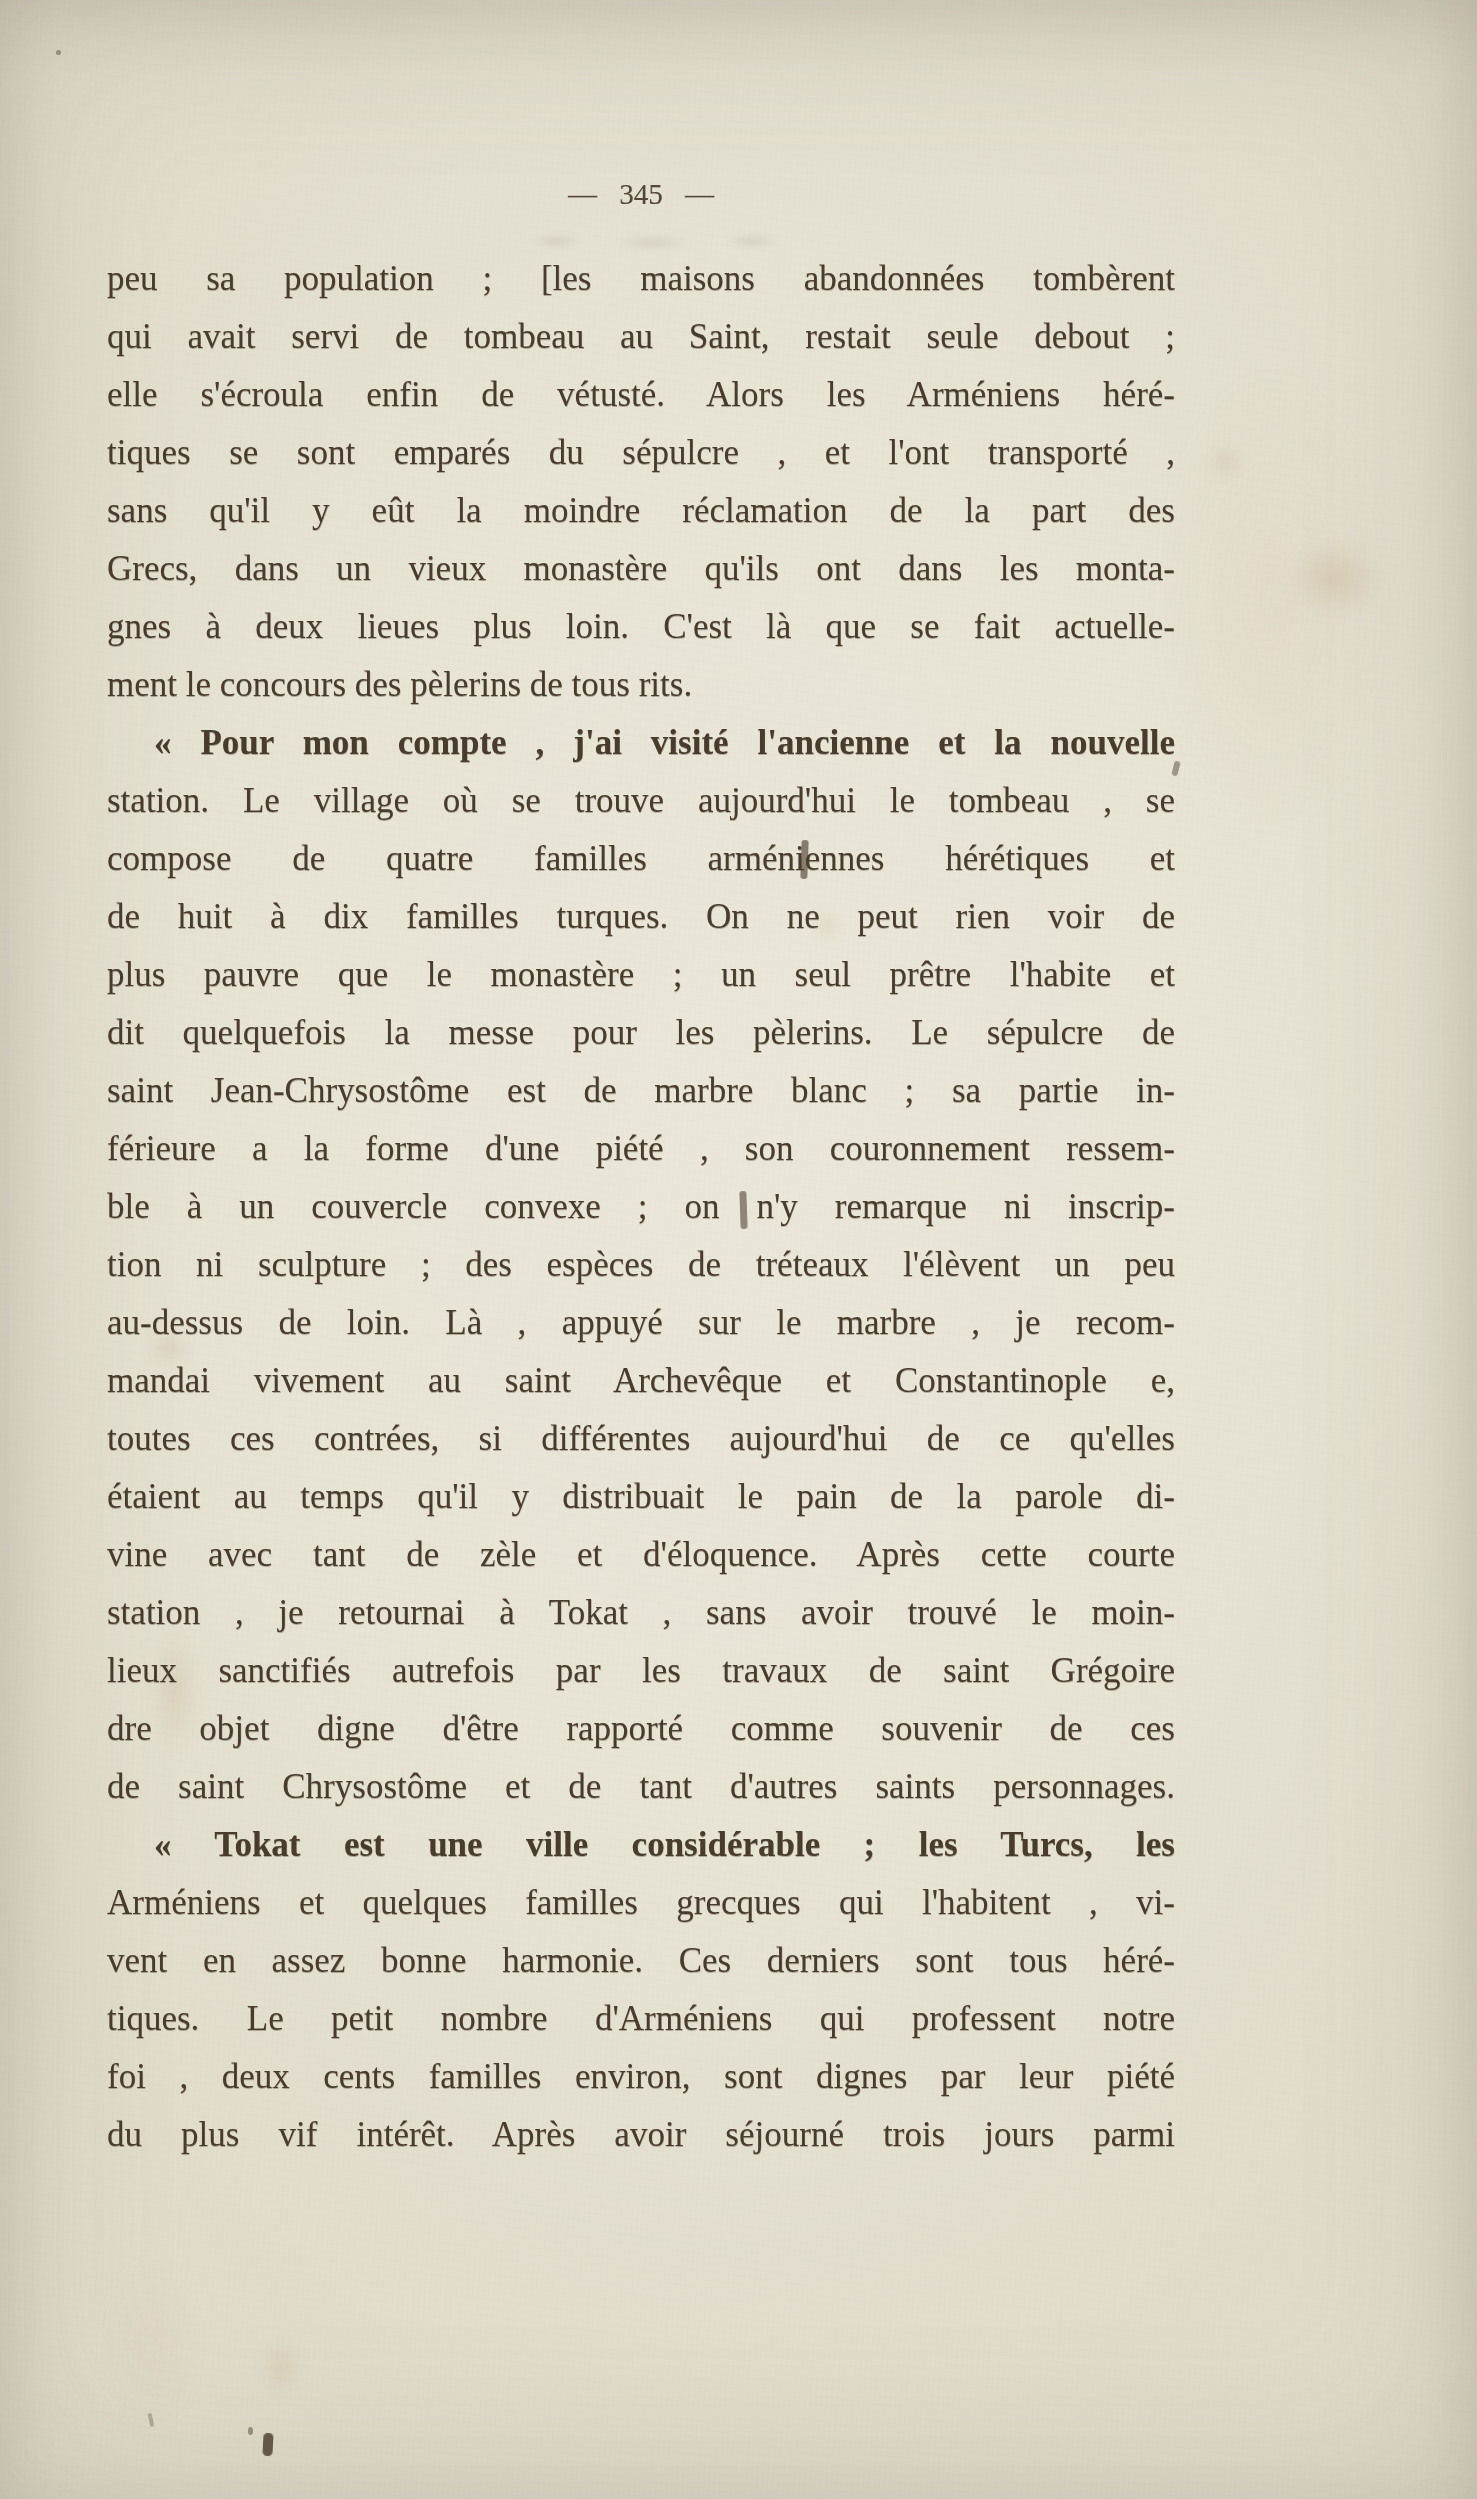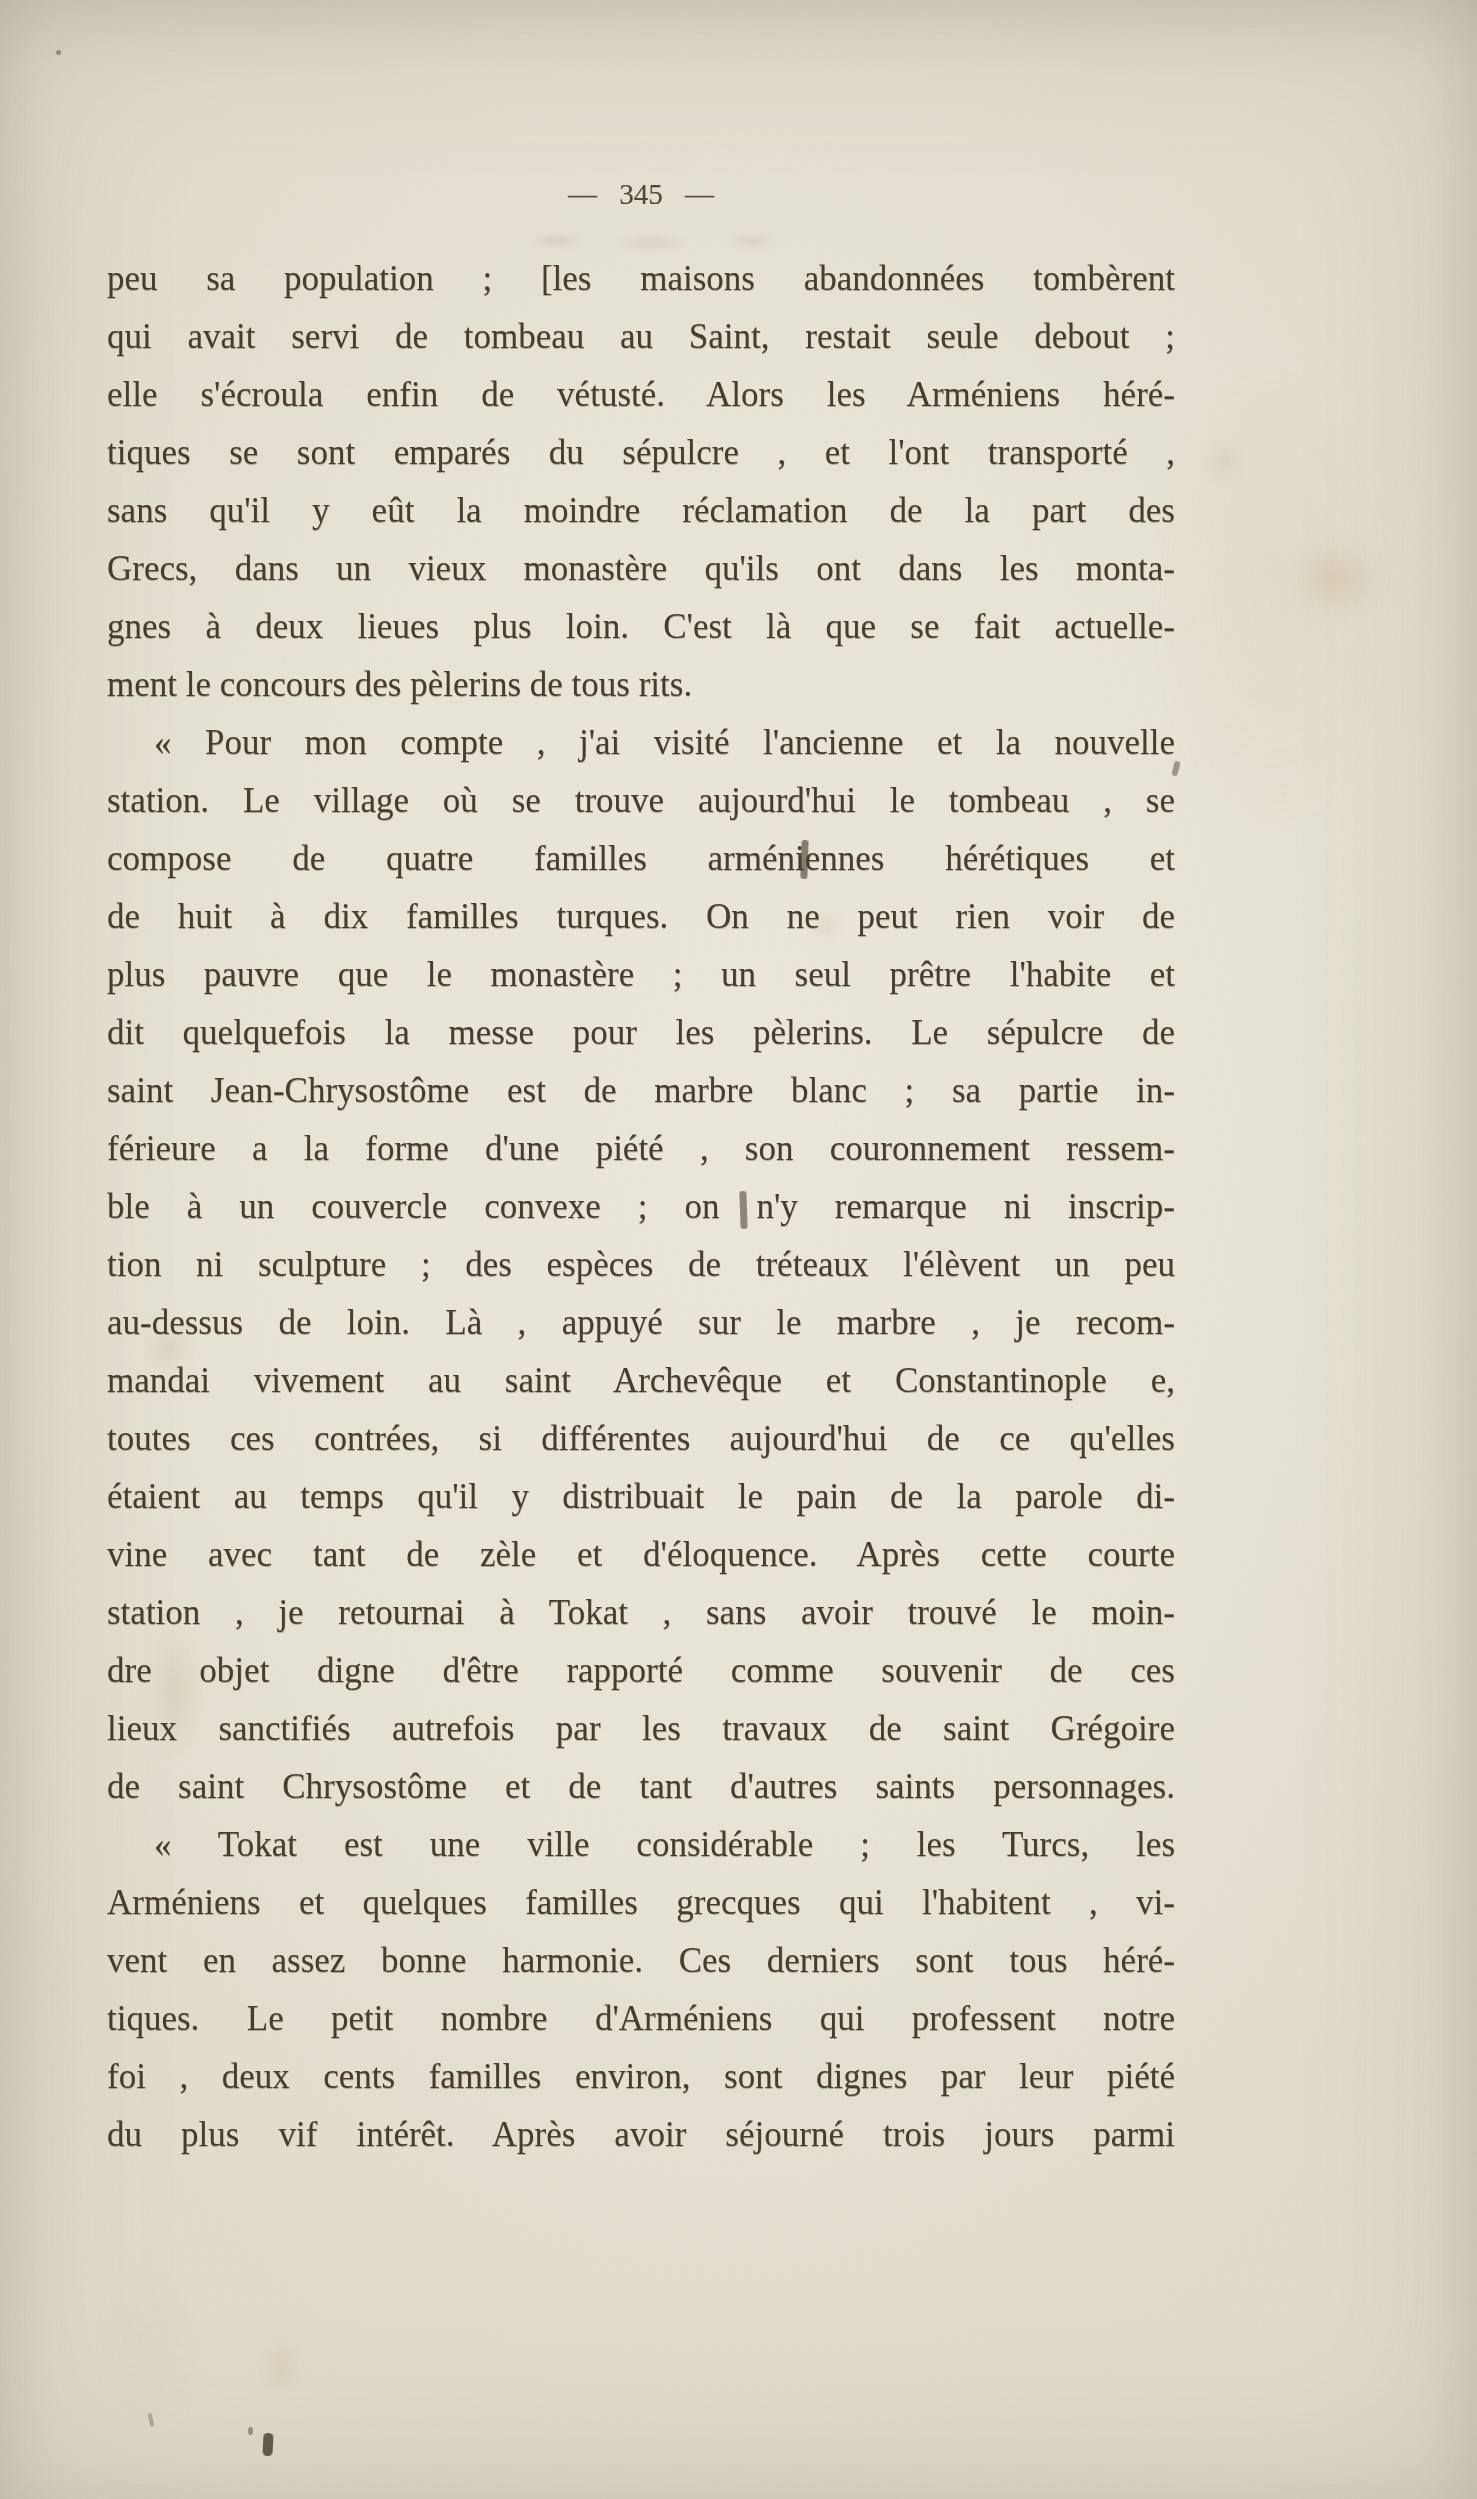--- a/index.html
+++ b/index.html
@@ -44,21 +44,21 @@
     position:absolute; top:250px; left:107px; width:1068px;
     font-size:35px; line-height:58px; color:#473c2e;
     text-shadow: 0.3px 0.5px 0.5px rgba(70,58,42,0.35);
   }
   .line {
     height:58px; overflow:hidden;
     text-align:justify; text-align-last:justify;
     white-space:normal;
   }
   .line.short { text-align-last:left; }
-  .line.indent { text-indent:47px; }
+  .line.indent { text-indent:47px;font-weight:bold; }
   
   .stain { position:absolute; border-radius:50%; filter:blur(6.8px); pointer-events:none; }
   .st1 { left:1271px; top:526px;  width:128px; height:105px; background:radial-gradient(closest-side, rgba(193,163,120,0.30), rgba(193,163,120,0) 72%); }
   .st2 { left:1201px; top:440px;  width:48px;  height:44px;  background:radial-gradient(closest-side, rgba(188,158,116,0.30), rgba(188,158,116,0) 70%); }
   .st3 { left:138px;  top:1322px; width:63px;  height:54px;  background:radial-gradient(closest-side, rgba(185,158,118,0.28), rgba(185,158,118,0) 70%); }
   .st4 { left:141px;  top:1601px; width:69px;  height:180px; background:radial-gradient(closest-side, rgba(190,165,125,0.26), rgba(190,165,125,0) 72%); }
   .st5 { left:254px;  top:2331px; width:54px;  height:72px;  background:radial-gradient(closest-side, rgba(198,172,130,0.28), rgba(198,172,130,0) 72%); }
   .st6 { left:810px; top:911px; width:33px;  height:30px;  background:radial-gradient(closest-side, rgba(170,140,100,0.30), rgba(170,140,100,0) 70%); }
   .st7 { left:1113px; top:286px;  width:316px; height:631px; background:radial-gradient(closest-side, rgba(200,175,135,0.10), rgba(200,175,135,0) 75%); }
   .st8 { left:83px;  top:2225px; width:135px; height:241px; background:radial-gradient(closest-side, rgba(205,185,150,0.10), rgba(205,185,150,0) 75%); }
@@ -108,22 +108,22 @@
     <div class="line">saint Jean-Chrysostôme est de marbre blanc ; sa partie in-</div>
     <div class="line">férieure a la forme d'une piété , son couronnement ressem-</div>
     <div class="line">ble à un couvercle convexe ; on n'y remarque ni inscrip-</div>
     <div class="line">tion ni sculpture ; des espèces de tréteaux l'élèvent un peu</div>
     <div class="line">au-dessus de loin. Là , appuyé sur le marbre , je recom-</div>
     <div class="line">mandai vivement au saint Archevêque et Constantinople e,</div>
     <div class="line">toutes ces contrées, si différentes aujourd'hui de ce qu'elles</div>
     <div class="line">étaient au temps qu'il y distribuait le pain de la parole di-</div>
     <div class="line">vine avec tant de zèle et d'éloquence. Après cette courte</div>
     <div class="line">station , je retournai à Tokat , sans avoir trouvé le moin-</div>
+    <div class="line">lieux sanctifiés autrefois par les travaux de saint Grégoire</div>
     <div class="line">dre objet digne d'être rapporté comme souvenir de ces</div>
-    <div class="line">lieux sanctifiés autrefois par les travaux de saint Grégoire</div>
     <div class="line">de saint Chrysostôme et de tant d'autres saints personnages.</div>
     <div class="line indent">« Tokat est une ville considérable ; les Turcs, les</div>
     <div class="line">Arméniens et quelques familles grecques qui l'habitent , vi-</div>
     <div class="line">vent en assez bonne harmonie. Ces derniers sont tous héré-</div>
     <div class="line">tiques. Le petit nombre d'Arméniens qui professent notre</div>
     <div class="line">foi , deux cents familles environ, sont dignes par leur piété</div>
     <div class="line">du plus vif intérêt. Après avoir séjourné trois jours parmi</div>
   </div>
 
   <div class="speck sp-corner"></div>

